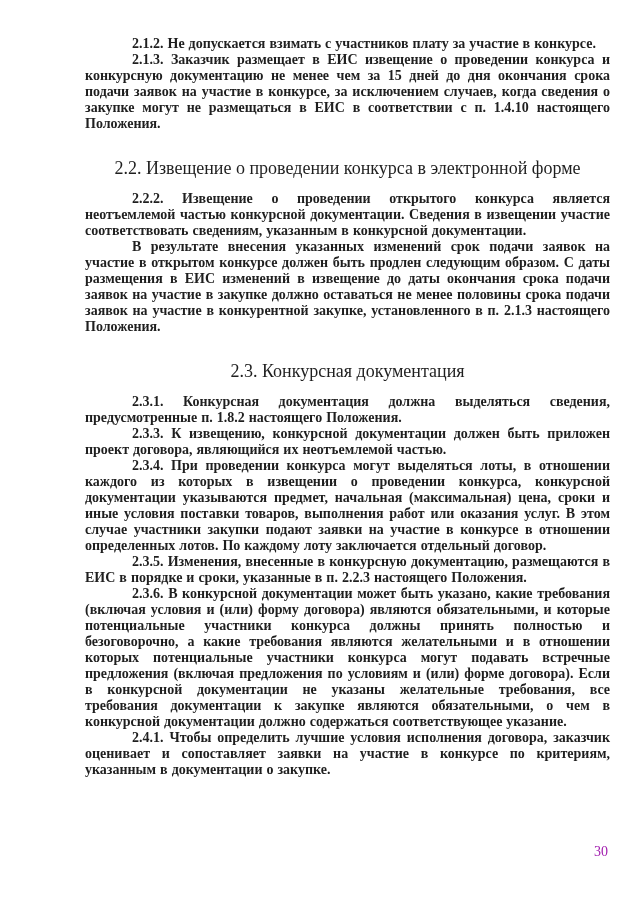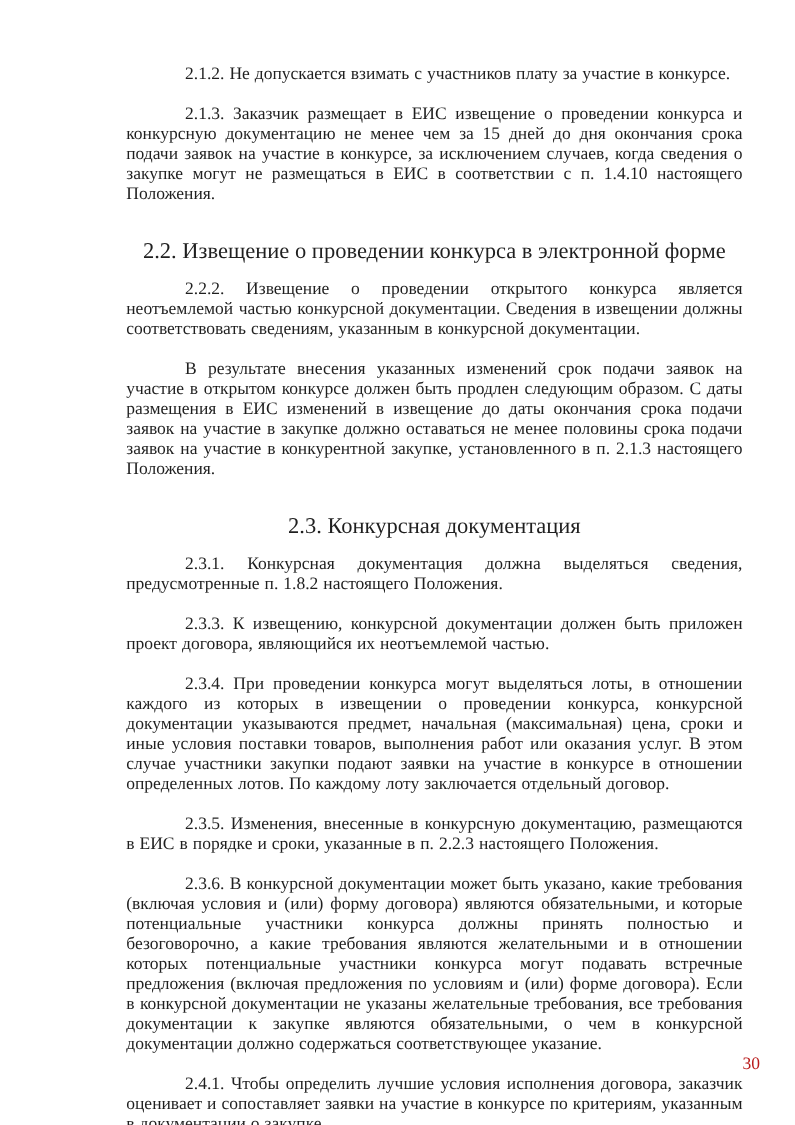--- a/index.html
+++ b/index.html
@@ -17,56 +17,57 @@
     overflow: hidden;
     box-sizing: border-box;
   }
   .content {
     position: absolute;
     left: 85px;
     top: 36px;
     width: 525px;
   }
   .para {
-    margin: 16px;
+    margin: 0;
     font-size: 14px;
     line-height: 16px;
     text-align: justify;
     text-indent: 47px;
     word-spacing: 0.5px;
+    font-weight: bold;
   }
   .heading {
     margin: 28px 0 15px 0;
     font-size: 18px;
     line-height: 16px;
     font-weight: normal;
     text-align: center;
     text-indent: 0;
   }
   .heading.gap-lg {
     margin-top: 34px;
   }
   .page-number {
     position: absolute;
     right: 28px;
     top: 844px;
     font-size: 14px;
     line-height: 16px;
-    color: #b91c1c;
+    color: #a21caf;
   }
 </style>
 </head>
 <body>
 
 <div class="page">
   <div class="content">
     <p class="para">2.1.2. Не допускается взимать с участников плату за участие в конкурсе.</p>
     <p class="para">2.1.3. Заказчик размещает в ЕИС извещение о проведении конкурса и конкурсную документацию не менее чем за 15 дней до дня окончания срока подачи заявок на участие в конкурсе, за исключением случаев, когда сведения о закупке могут не размещаться в ЕИС в соответствии с п. 1.4.10 настоящего Положения.</p>
     <h2 class="heading">2.2. Извещение о проведении конкурса в электронной форме</h2>
-    <p class="para">2.2.2. Извещение о проведении открытого конкурса является неотъемлемой частью конкурсной документации. Сведения в извещении должны соответствовать сведениям, указанным в конкурсной документации.</p>
+    <p class="para">2.2.2. Извещение о проведении открытого конкурса является неотъемлемой частью конкурсной документации. Сведения в извещении участие соответствовать сведениям, указанным в конкурсной документации.</p>
     <p class="para">В результате внесения указанных изменений срок подачи заявок на участие в открытом конкурсе должен быть продлен следующим образом. С даты размещения в ЕИС изменений в извещение до даты окончания срока подачи заявок на участие в закупке должно оставаться не менее половины срока подачи заявок на участие в конкурентной закупке, установленного в п. 2.1.3 настоящего Положения.</p>
     <h2 class="heading">2.3. Конкурсная документация</h2>
     <p class="para">2.3.1. Конкурсная документация должна выделяться сведения, предусмотренные п. 1.8.2 настоящего Положения.</p>
     <p class="para">2.3.3. К извещению, конкурсной документации должен быть приложен проект договора, являющийся их неотъемлемой частью.</p>
     <p class="para">2.3.4. При проведении конкурса могут выделяться лоты, в отношении каждого из которых в извещении о проведении конкурса, конкурсной документации указываются предмет, начальная (максимальная) цена, сроки и иные условия поставки товаров, выполнения работ или оказания услуг. В этом случае участники закупки подают заявки на участие в конкурсе в отношении определенных лотов. По каждому лоту заключается отдельный договор.</p>
     <p class="para">2.3.5. Изменения, внесенные в конкурсную документацию, размещаются в ЕИС в порядке и сроки, указанные в п. 2.2.3 настоящего Положения.</p>
     <p class="para">2.3.6. В конкурсной документации может быть указано, какие требования (включая условия и (или) форму договора) являются обязательными, и которые потенциальные участники конкурса должны принять полностью и безоговорочно, а какие требования являются желательными и в отношении которых потенциальные участники конкурса могут подавать встречные предложения (включая предложения по условиям и (или) форме договора). Если в конкурсной документации не указаны желательные требования, все требования документации к закупке являются обязательными, о чем в конкурсной документации должно содержаться соответствующее указание.</p>
     <p class="para">2.4.1. Чтобы определить лучшие условия исполнения договора, заказчик оценивает и сопоставляет заявки на участие в конкурсе по критериям, указанным в документации о закупке.</p>
 
   </div>

